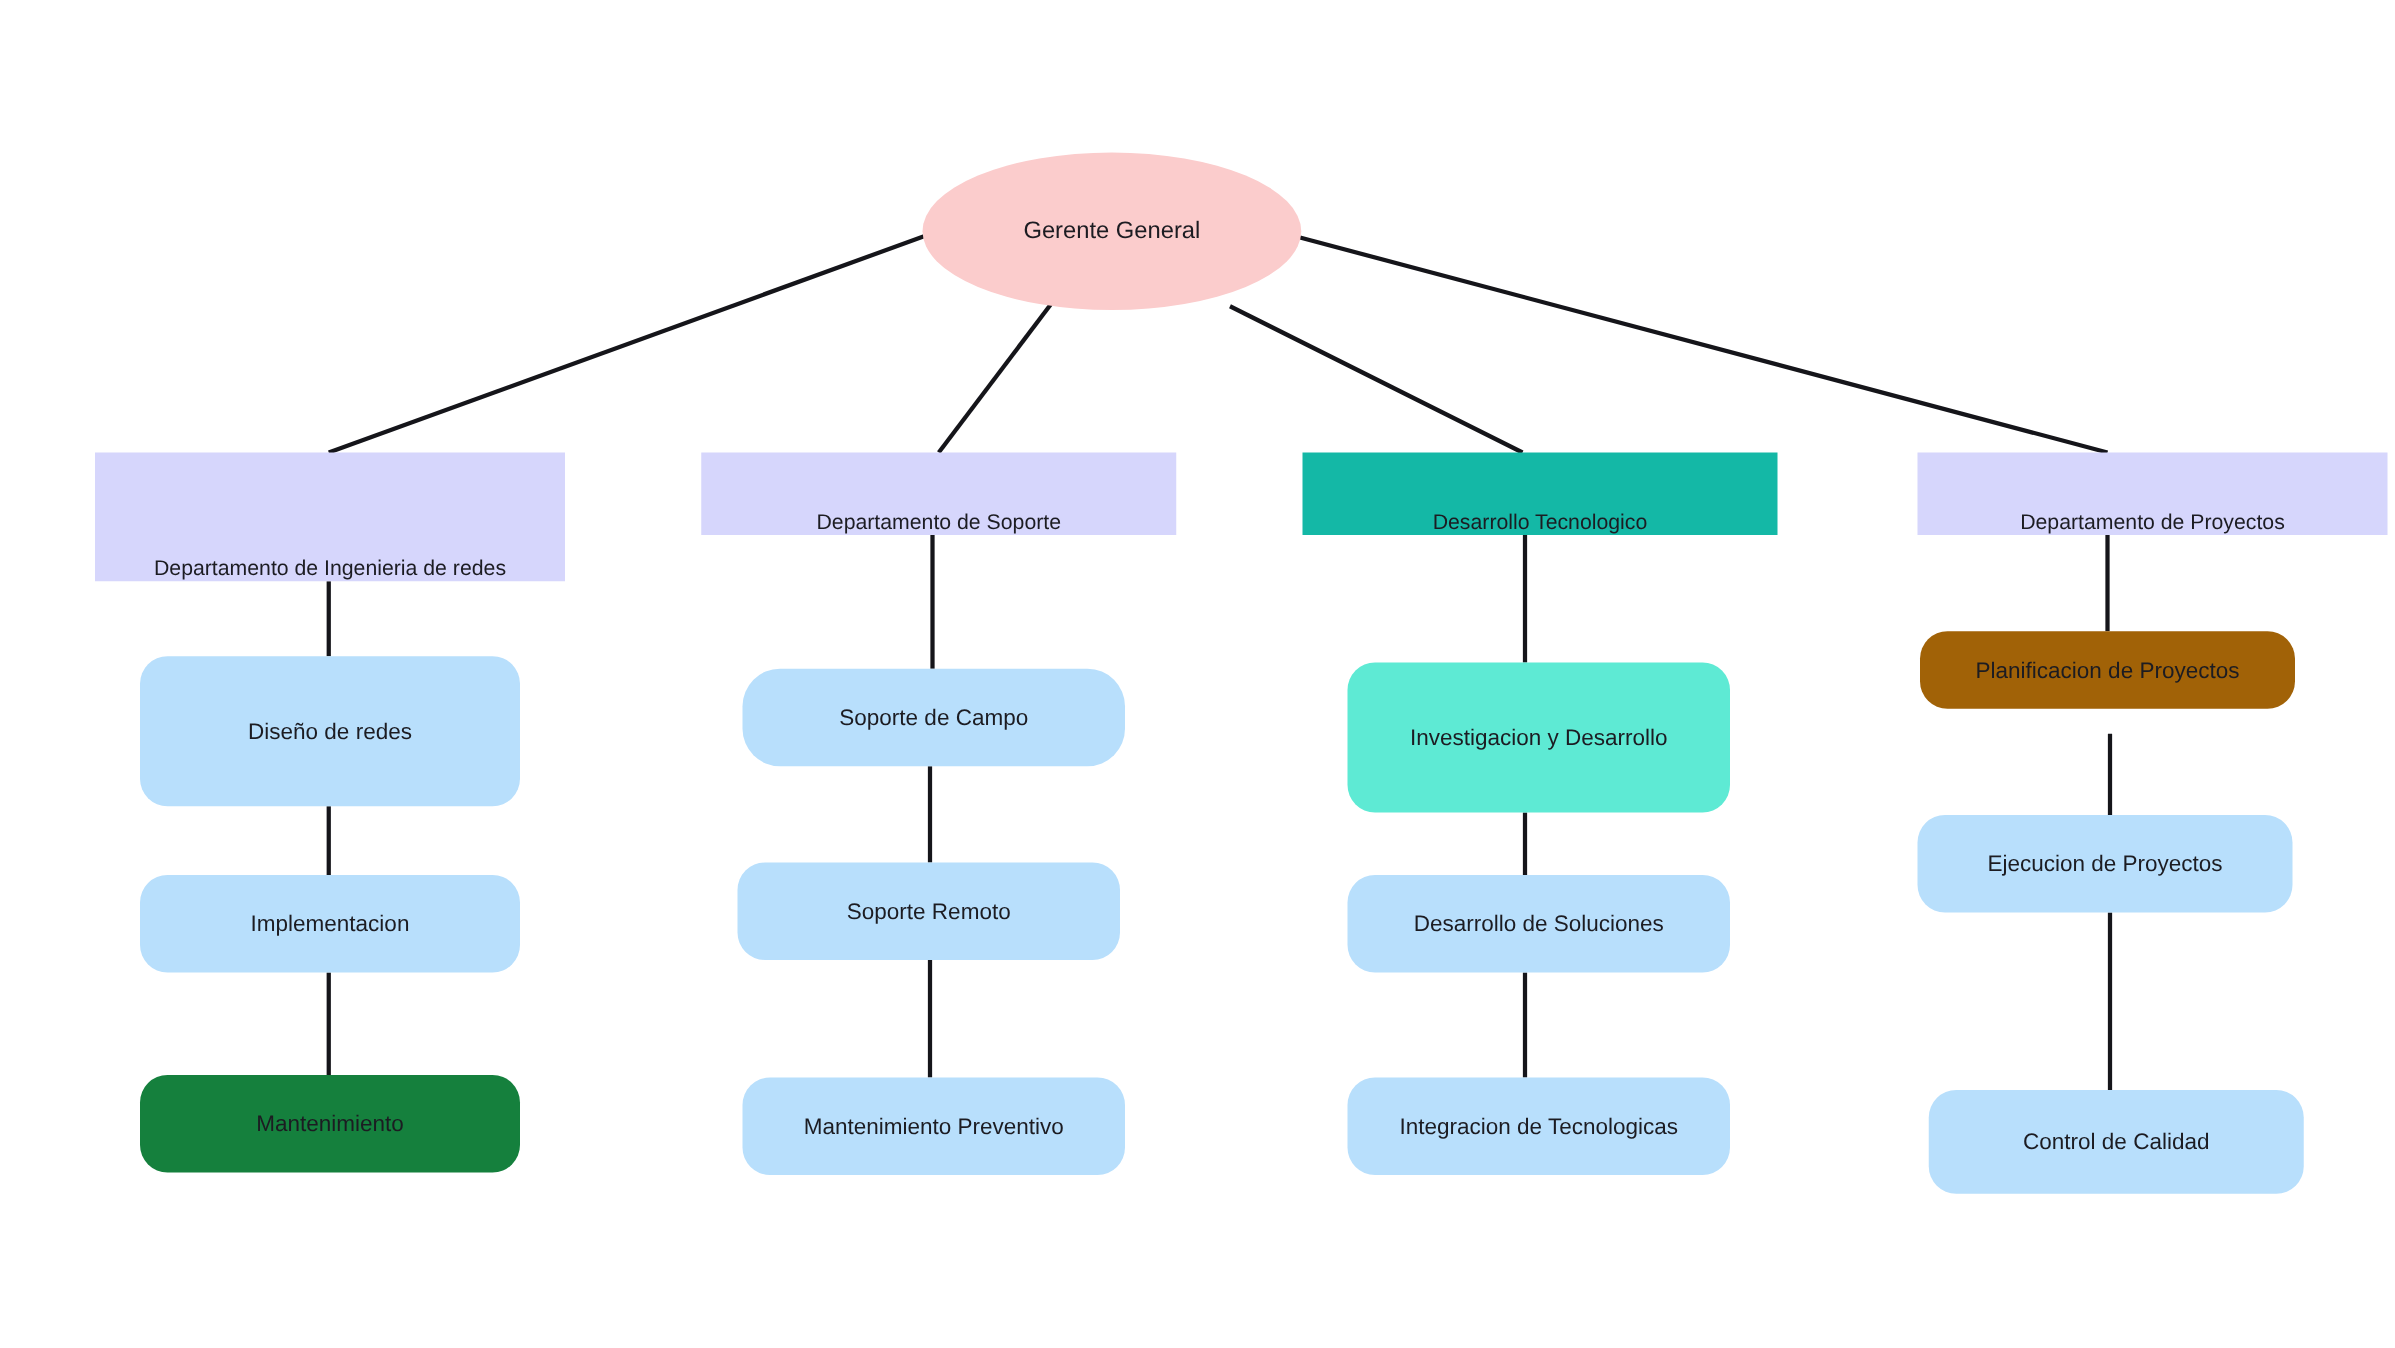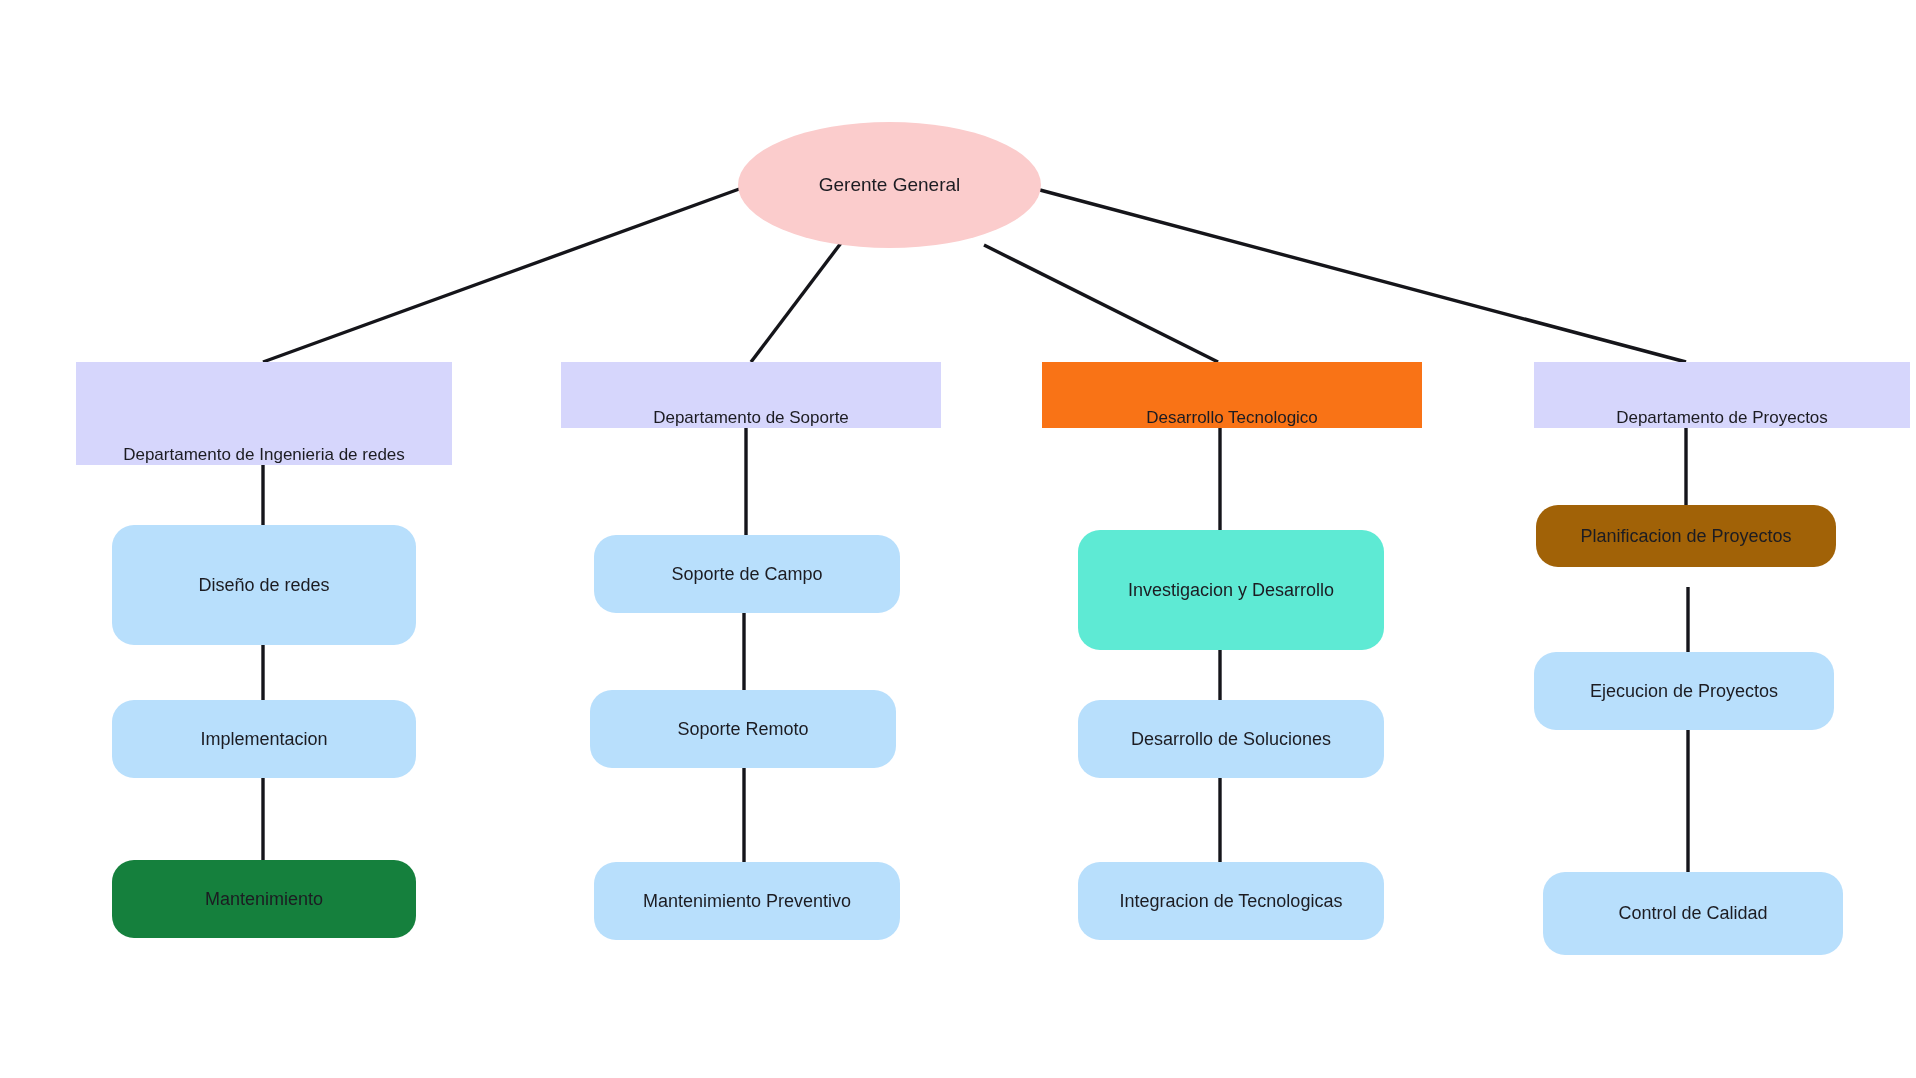--- a/index.html
+++ b/index.html
@@ -89,30 +89,30 @@
       </div>
       <div class="node node-leaf" style="left: 96px; top: 700px; width: 304px; height: 78px; background: rgb(184, 223, 252);">
         <span class="node-label">Implementacion</span>
       </div>
       <div class="node node-leaf" style="left: 96px; top: 860px; width: 304px; height: 78px; background: #15803d;">
         <span class="node-label">Mantenimiento</span>
       </div>
       <div class="node node-dept" style="left: 545px; top: 362px; width: 380px; height: 66px; background: rgb(214, 214, 252);">
         <span class="node-label">Departamento de Soporte</span>
       </div>
-      <div class="node node-leaf" style="left: 578px; top: 535px; width: 306px; height: 78px; background: rgb(184, 223, 252);">
+      <div class="node node-leaf" style="left: 578px; top: 535px; width: 306px; height: 78px; background: rgb(184, 223, 252); border-radius: 30px;">
         <span class="node-label">Soporte de Campo</span>
       </div>
       <div class="node node-leaf" style="left: 574px; top: 690px; width: 306px; height: 78px; background: rgb(184, 223, 252);">
         <span class="node-label">Soporte Remoto</span>
       </div>
       <div class="node node-leaf" style="left: 578px; top: 862px; width: 306px; height: 78px; background: rgb(184, 223, 252);">
         <span class="node-label">Mantenimiento Preventivo</span>
       </div>
-      <div class="node node-dept" style="left: 1026px; top: 362px; width: 380px; height: 66px; background: #f97316;">
+      <div class="node node-dept" style="left: 1026px; top: 362px; width: 380px; height: 66px; background: #14b8a6;">
         <span class="node-label">Desarrollo Tecnologico</span>
       </div>
       <div class="node node-leaf" style="left: 1062px; top: 530px; width: 306px; height: 120px; background: #5eead4;">
         <span class="node-label">Investigacion y Desarrollo</span>
       </div>
       <div class="node node-leaf" style="left: 1062px; top: 700px; width: 306px; height: 78px; background: rgb(184, 223, 252);">
         <span class="node-label">Desarrollo de Soluciones</span>
       </div>
       <div class="node node-leaf" style="left: 1062px; top: 862px; width: 306px; height: 78px; background: rgb(184, 223, 252);">
         <span class="node-label">Integracion de Tecnologicas</span>

